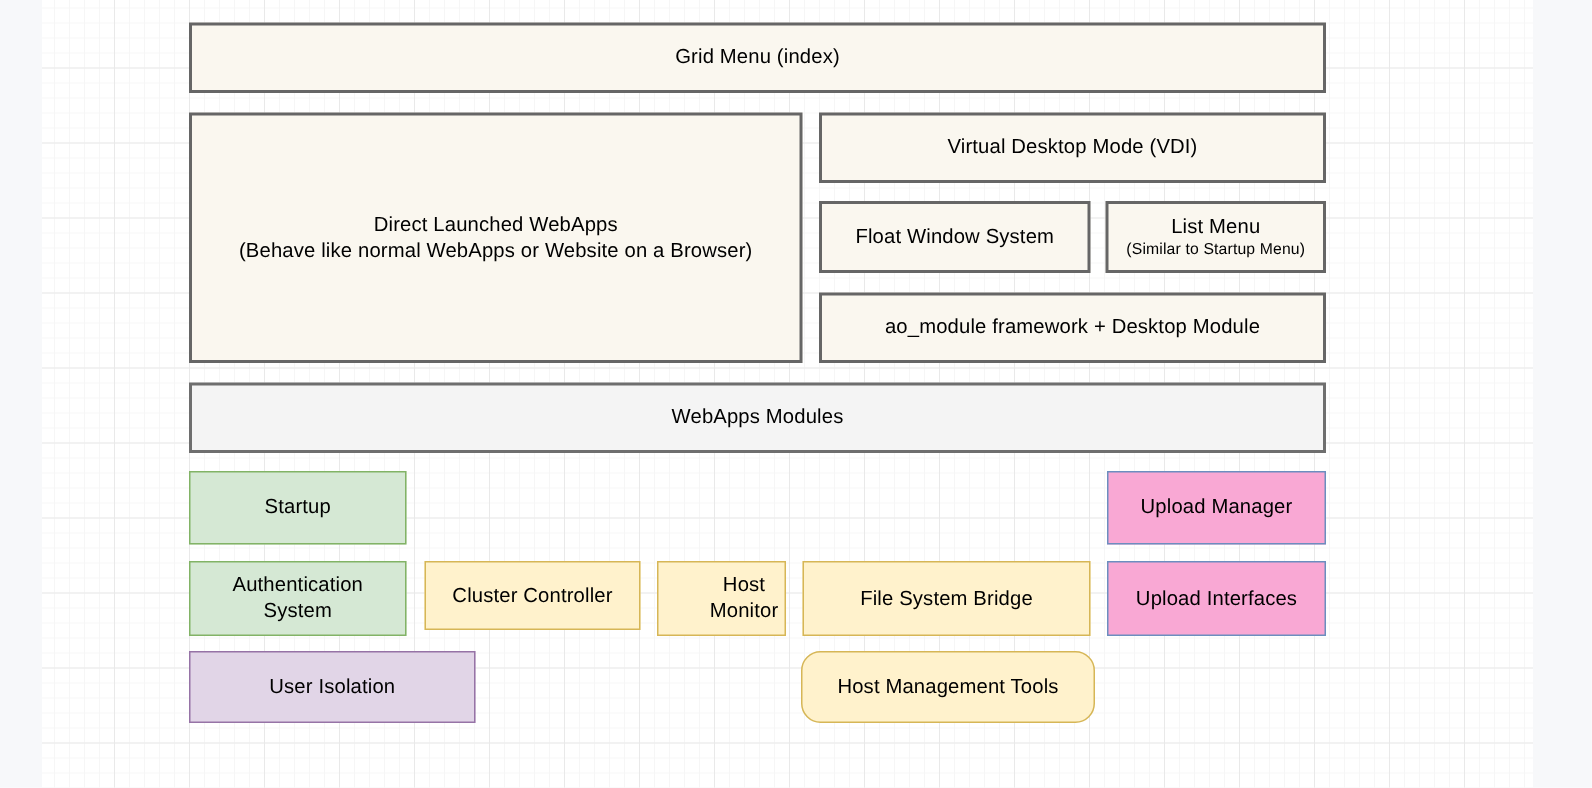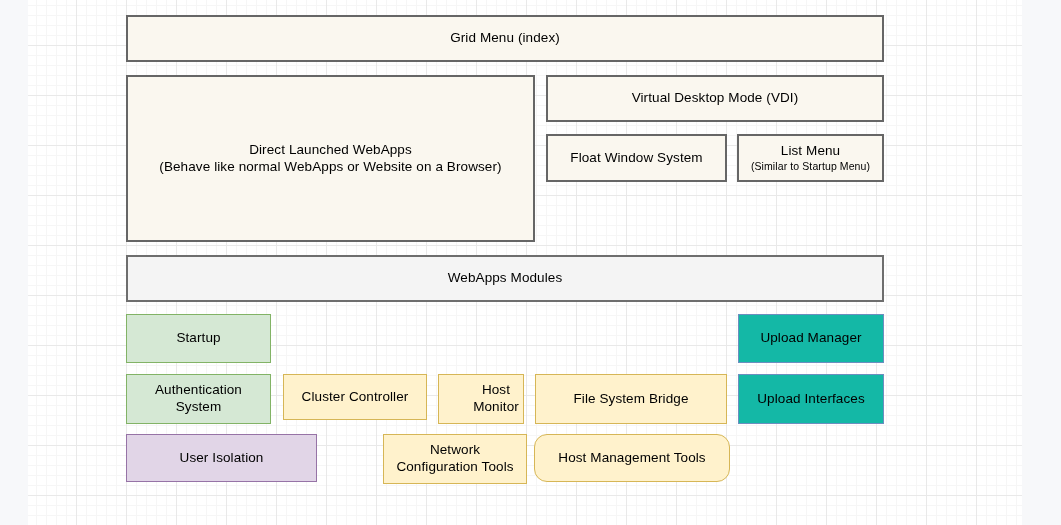--- a/index.html
+++ b/index.html
@@ -50,21 +50,21 @@
     display: block;
     font-size: 10.5px;
     white-space: nowrap;
     margin-top: 1px;
   }
   
   .s-cream { background: #faf7ef; border: 2px solid #666666; }
   .s-gray  { background: #f4f4f4; border: 2px solid #6e6e6e; }
   .s-green { background: #d5e8d4; border: 1.6px solid #82b366; }
   .s-yellow{ background: #fff2cc; border: 1.6px solid #d6b656; }
-  .s-blue  { background: #14b8a6; border: 1.6px solid #6c8ebf; }
+  .s-blue  { background: #f9a8d4; border: 1.6px solid #6c8ebf; }
   .s-purple{ background: #e1d5e7; border: 1.6px solid #9673a6; }
 </style>
 </head>
 <body>
 
 <div id="canvas"></div>
 
 <div id="diagram">
 
   <div class="node s-cream" style="left:126px; top:15px; width:758px; height:47px;">
@@ -82,20 +82,23 @@
 
   <div class="node s-cream" style="left:546px; top:134px; width:181px; height:48px;">
     <span class="line">Float Window System</span>
   </div>
 
   <div class="node s-cream" style="left:737px; top:134px; width:147px; height:48px;">
     <span class="line">List Menu</span>
     <span class="sub">(Similar to Startup Menu)</span>
   </div>
 
+  <div class="node s-cream" style="left:546px; top:195px; width:338px; height:47px;">
+    <span class="line">ao_module framework + Desktop Module</span>
+  </div>
 
   <div class="node s-gray" style="left:126px; top:255px; width:758px; height:47px;">
     <span class="line">WebApps Modules</span>
   </div>
 
   <div class="node s-green" style="left:126px; top:314px; width:145px; height:49px;">
     <span class="line">Startup</span>
   </div>
 
 
@@ -122,22 +125,18 @@
   </div>
 
   <div class="node s-blue" style="left:738px; top:374px; width:146px; height:50px;">
     <span class="line">Upload Interfaces</span>
   </div>
 
   <div class="node s-purple" style="left:126px; top:434px; width:191px; height:48px;">
     <span class="line">User Isolation</span>
   </div>
 
-  <div class="node s-yellow" style="left:383px; top:434px; width:144px; height:50px;">
-    <span class="line">Network</span>
-    <span class="line">Configuration Tools</span>
-  </div>
 
   <div class="node s-yellow" style="left:534px; top:434px; width:196px; height:48px;border-radius:13px;">
     <span class="line">Host Management Tools</span>
   </div>
 
 </div>
 
 </body></html>

